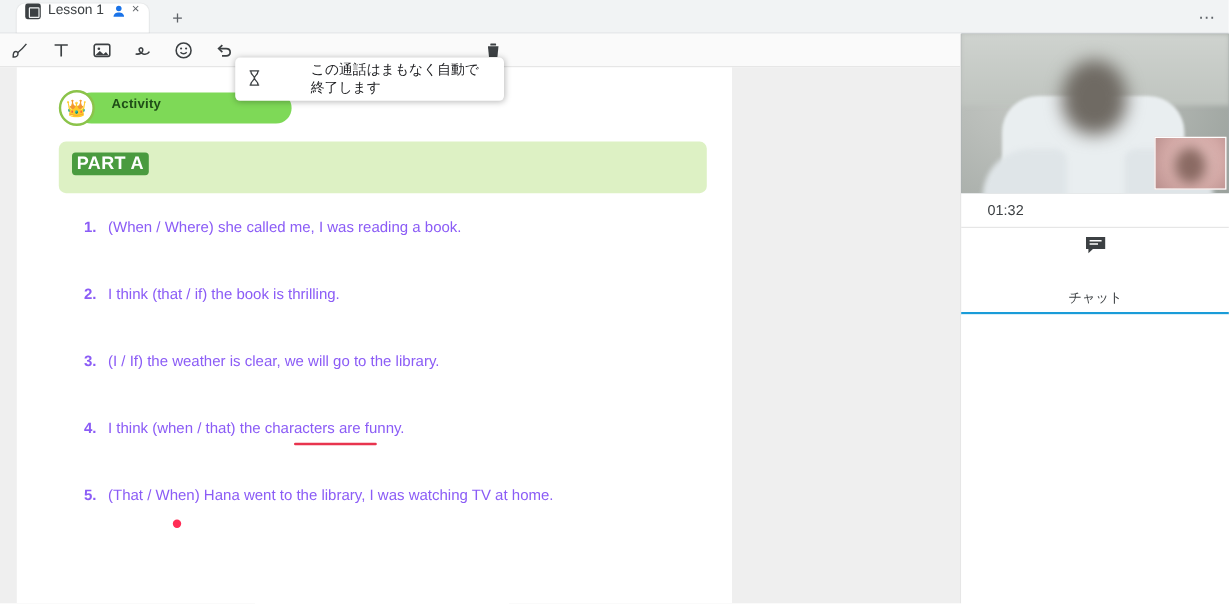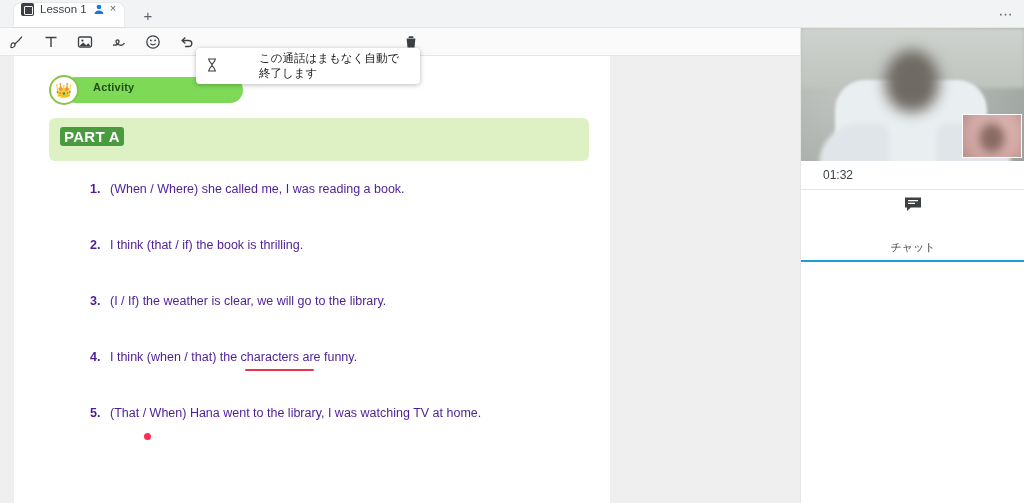--- a/index.html
+++ b/index.html
@@ -149,22 +149,22 @@
     position: absolute; left: 85px; top: 7px;
     font-size: 12.5px; font-weight: bold; color: #1d1d1d;
   }
   .part-sub {
     position: absolute; left: 85px; top: 24px;
     font-size: 11px; color: #2b2b2b;
   }
 
   
   .q {
-    position: absolute; left: 76px;
-    font-size: 12.5px; color: #4c1d95;
+    position: absolute; left: 56px;
+    font-size: 12.5px; color: #8b5cf6;
     white-space: nowrap;
   }
   .q .num {
     display: inline-block;
     width: 20px;
     font-weight: bold;
   }
   .underline-red {
     position: absolute;
     height: 2px;

